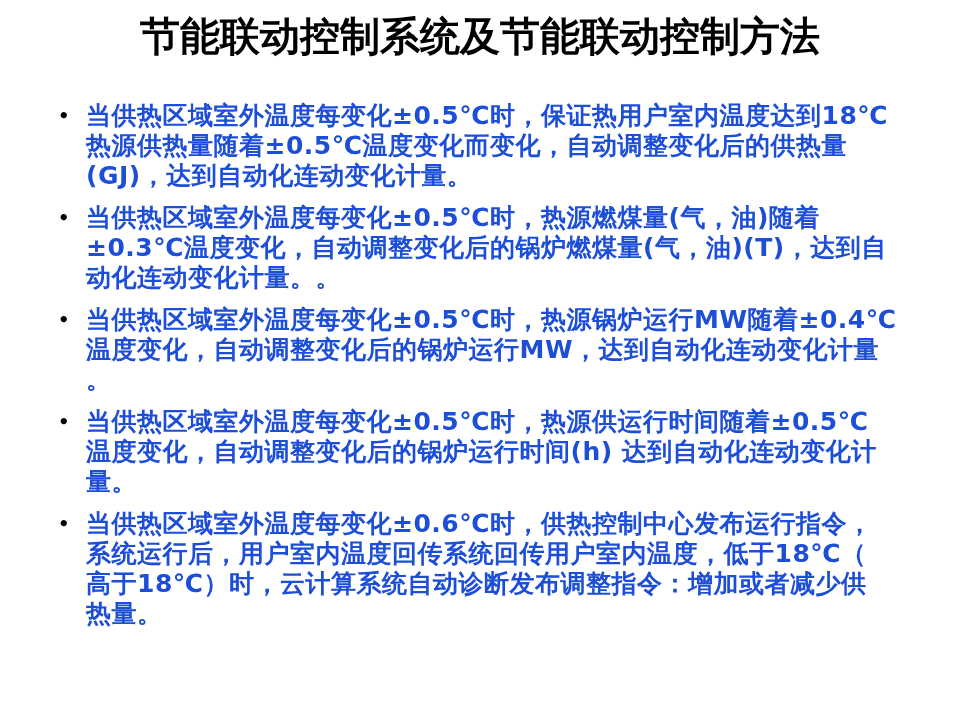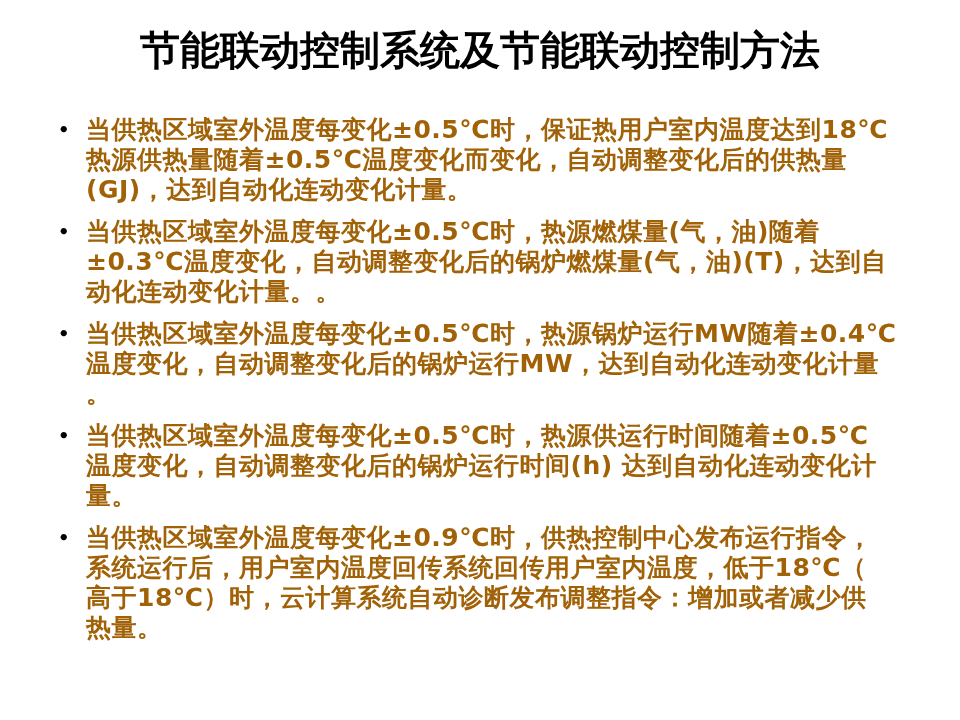--- a/index.html
+++ b/index.html
@@ -10,21 +10,21 @@
   .slide {
     position: relative;
     width: 960px;
     height: 720px;
     background: #ffffff;
     overflow: hidden;
     font-family: "DejaVu Sans", sans-serif;
     color: #000000;
   }
   .title {
-    padding-top: 26px;
+    padding-top: 12px;
     text-align: center;
     font-family: "DejaVu Serif", serif;
     font-weight: bold;
     font-size: 40px;
     line-height: 1.18;
     color: #000000;
   }
   .title .title-line {
     display: block;
   }
@@ -47,21 +47,21 @@
     color: #000000;
     text-align: left;
   }
   .bullet-text {
     flex: 1 1 auto;
     font-weight: bold;
     font-size: 25px;
     line-height: 30px;
     letter-spacing: 0.5px;
     white-space: pre-wrap;
-    color: #a16207;
+    color: #1d4ed8;
   }
 </style>
 </head>
 <body>
 
 <div class="slide">
 
   <div class="title">
     <span class="title-line">节能联动控制系统及节能联动控制方法</span>
   </div>
@@ -91,21 +91,21 @@
 
     <div class="bullet-item">
       <span class="bullet-dot">•</span>
       <span class="bullet-text">当供热区域室外温度每变化±0.5℃时，热源供运行时间随着±0.5℃
 温度变化，自动调整变化后的锅炉运行时间(h) 达到自动化连动变化计
 量。</span>
     </div>
 
     <div class="bullet-item">
       <span class="bullet-dot">•</span>
-      <span class="bullet-text">当供热区域室外温度每变化±0.9℃时，供热控制中心发布运行指令，
+      <span class="bullet-text">当供热区域室外温度每变化±0.6℃时，供热控制中心发布运行指令，
 系统运行后，用户室内温度回传系统回传用户室内温度，低于18℃（
 高于18℃）时，云计算系统自动诊断发布调整指令：增加或者减少供
 热量。</span>
     </div>
 
   </div>
 
 </div>
 
 </body></html>

